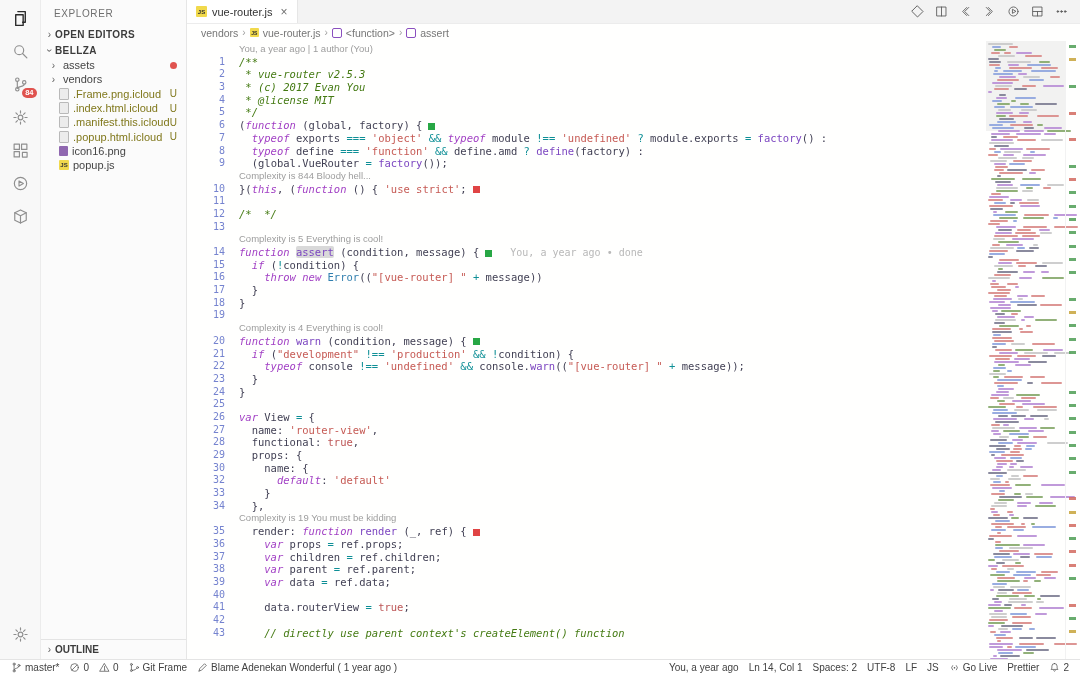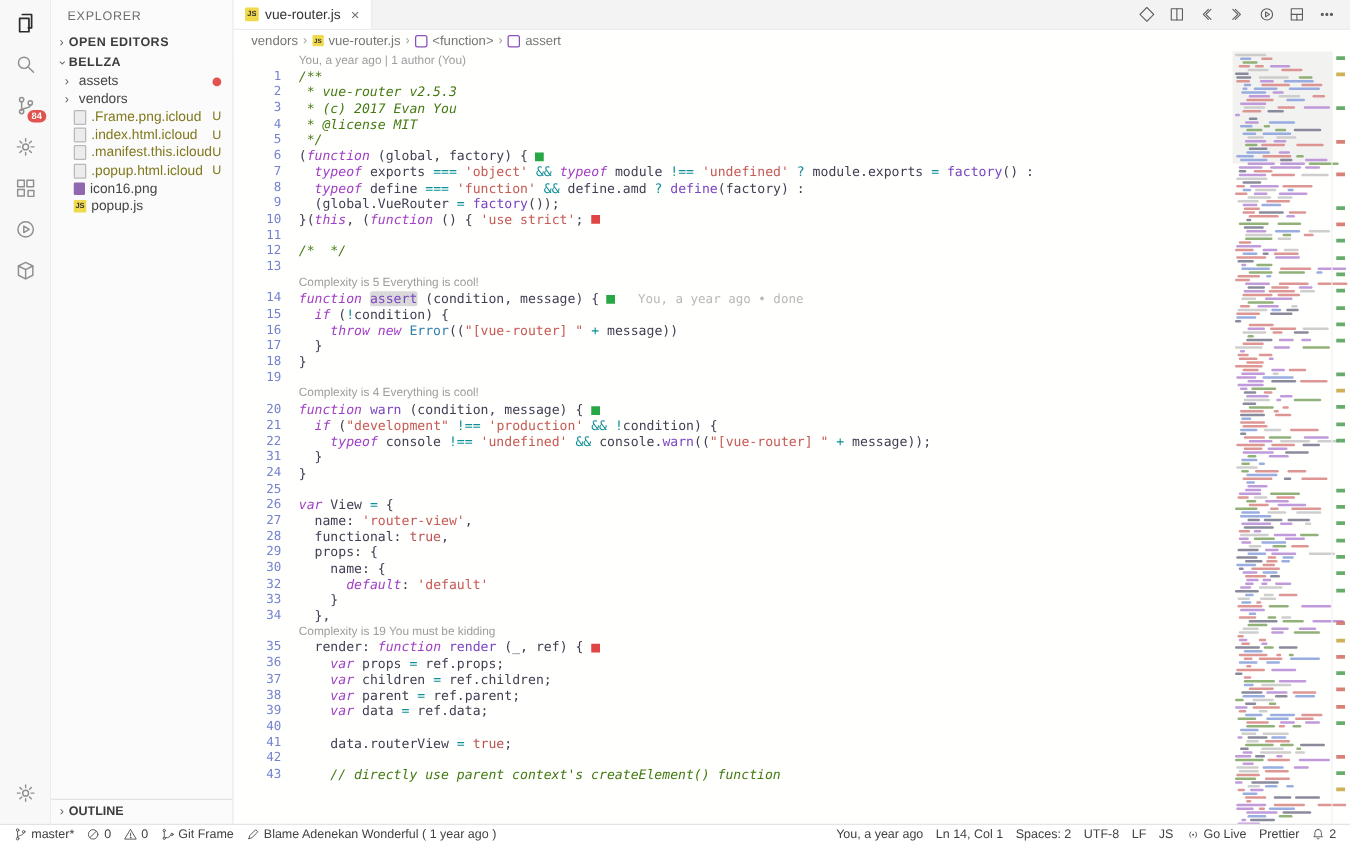--- a/index.html
+++ b/index.html
@@ -290,36 +290,37 @@
             <div class="row"><span class="ln"></span><span class="lens-text">You, a year ago | 1 author (You)</span></div>
             <div class="row"><span class="ln">1</span><span class="codetext"><span class="tok-comment">/**</span></span></div>
             <div class="row"><span class="ln">2</span><span class="codetext"><span class="tok-comment"> * vue-router v2.5.3</span></span></div>
             <div class="row"><span class="ln">3</span><span class="codetext"><span class="tok-comment"> * (c) 2017 Evan You</span></span></div>
             <div class="row"><span class="ln">4</span><span class="codetext"><span class="tok-comment"> * @license MIT</span></span></div>
             <div class="row"><span class="ln">5</span><span class="codetext"><span class="tok-comment"> */</span></span></div>
             <div class="row"><span class="ln">6</span><span class="codetext"><span class="tok-plain">(</span><span class="tok-keyword">function</span> <span class="tok-plain">(</span><span class="tok-plain">global</span><span class="tok-plain">,</span> <span class="tok-plain">factory</span><span class="tok-plain">)</span> <span class="tok-plain">{</span><span class="cmark green"></span></span></div>
             <div class="row"><span class="ln">7</span><span class="codetext">  <span class="tok-keyword">typeof</span> <span class="tok-plain">exports</span> <span class="tok-op">===</span> <span class="tok-string">'object'</span> <span class="tok-op">&amp;&amp;</span> <span class="tok-keyword">typeof</span> <span class="tok-plain">module</span> <span class="tok-op">!==</span> <span class="tok-string">'undefined'</span> <span class="tok-op">?</span> <span class="tok-plain">module</span><span class="tok-plain">.</span><span class="tok-plain">exports</span> <span class="tok-op">=</span> <span class="tok-func">factory</span><span class="tok-plain">(</span><span class="tok-plain">)</span> <span class="tok-plain">:</span></span></div>
             <div class="row"><span class="ln">8</span><span class="codetext">  <span class="tok-keyword">typeof</span> <span class="tok-plain">define</span> <span class="tok-op">===</span> <span class="tok-string">'function'</span> <span class="tok-op">&amp;&amp;</span> <span class="tok-plain">define</span><span class="tok-plain">.</span><span class="tok-plain">amd</span> <span class="tok-op">?</span> <span class="tok-func">define</span><span class="tok-plain">(</span><span class="tok-plain">factory</span><span class="tok-plain">)</span> <span class="tok-plain">:</span></span></div>
             <div class="row"><span class="ln">9</span><span class="codetext">  <span class="tok-plain">(</span><span class="tok-plain">global</span><span class="tok-plain">.</span><span class="tok-plain">VueRouter</span> <span class="tok-op">=</span> <span class="tok-func">factory</span><span class="tok-plain">(</span><span class="tok-plain">)</span><span class="tok-plain">)</span><span class="tok-plain">;</span></span></div>
+            <div class="row"><span class="ln"></span><span class="lens-text">Complexity is 844 Bloody hell...</span></div>
             <div class="row"><span class="ln">10</span><span class="codetext"><span class="tok-plain">}</span><span class="tok-plain">(</span><span class="tok-keyword">this</span><span class="tok-plain">,</span> <span class="tok-plain">(</span><span class="tok-keyword">function</span> <span class="tok-plain">(</span><span class="tok-plain">)</span> <span class="tok-plain">{</span> <span class="tok-string">'use strict'</span><span class="tok-plain">;</span><span class="cmark red"></span></span></div>
             <div class="row"><span class="ln">11</span><span class="codetext"></span></div>
             <div class="row"><span class="ln">12</span><span class="codetext"><span class="tok-comment">/*  */</span></span></div>
             <div class="row"><span class="ln">13</span><span class="codetext"></span></div>
             <div class="row"><span class="ln"></span><span class="lens-text">Complexity is 5 Everything is cool!</span></div>
             <div class="row"><span class="ln">14</span><span class="codetext"><span class="tok-keyword">function</span> <span class="tok-func occ">assert</span> <span class="tok-plain">(</span><span class="tok-plain">condition</span><span class="tok-plain">,</span> <span class="tok-plain">message</span><span class="tok-plain">)</span> <span class="tok-plain">{</span><span class="cmark green"></span><span class="ghost">You, a year ago • done</span></span></div>
             <div class="row"><span class="ln">15</span><span class="codetext">  <span class="tok-keyword">if</span> <span class="tok-plain">(</span><span class="tok-op">!</span><span class="tok-plain">condition</span><span class="tok-plain">)</span> <span class="tok-plain">{</span></span></div>
             <div class="row"><span class="ln">16</span><span class="codetext">    <span class="tok-keyword">throw</span> <span class="tok-keyword">new</span> <span class="tok-class">Error</span><span class="tok-plain">(</span><span class="tok-plain">(</span><span class="tok-string">"[vue-router] "</span> <span class="tok-op">+</span> <span class="tok-plain">message</span><span class="tok-plain">)</span><span class="tok-plain">)</span></span></div>
             <div class="row"><span class="ln">17</span><span class="codetext">  <span class="tok-plain">}</span></span></div>
             <div class="row"><span class="ln">18</span><span class="codetext"><span class="tok-plain">}</span></span></div>
             <div class="row"><span class="ln">19</span><span class="codetext"></span></div>
             <div class="row"><span class="ln"></span><span class="lens-text">Complexity is 4 Everything is cool!</span></div>
             <div class="row"><span class="ln">20</span><span class="codetext"><span class="tok-keyword">function</span> <span class="tok-func">warn</span> <span class="tok-plain">(</span><span class="tok-plain">condition</span><span class="tok-plain">,</span> <span class="tok-plain">message</span><span class="tok-plain">)</span> <span class="tok-plain">{</span><span class="cmark green"></span></span></div>
             <div class="row"><span class="ln">21</span><span class="codetext">  <span class="tok-keyword">if</span> <span class="tok-plain">(</span><span class="tok-string">"development"</span> <span class="tok-op">!==</span> <span class="tok-string">'production'</span> <span class="tok-op">&amp;&amp;</span> <span class="tok-op">!</span><span class="tok-plain">condition</span><span class="tok-plain">)</span> <span class="tok-plain">{</span></span></div>
             <div class="row"><span class="ln">22</span><span class="codetext">    <span class="tok-keyword">typeof</span> <span class="tok-plain">console</span> <span class="tok-op">!==</span> <span class="tok-string">'undefined'</span> <span class="tok-op">&amp;&amp;</span> <span class="tok-plain">console</span><span class="tok-plain">.</span><span class="tok-func">warn</span><span class="tok-plain">(</span><span class="tok-plain">(</span><span class="tok-string">"[vue-router] "</span> <span class="tok-op">+</span> <span class="tok-plain">message</span><span class="tok-plain">)</span><span class="tok-plain">)</span><span class="tok-plain">;</span></span></div>
-            <div class="row"><span class="ln">31</span><span class="codetext">  <span class="tok-plain">}</span></span></div>
+            <div class="row"><span class="ln">23</span><span class="codetext">  <span class="tok-plain">}</span></span></div>
             <div class="row"><span class="ln">24</span><span class="codetext"><span class="tok-plain">}</span></span></div>
             <div class="row"><span class="ln">25</span><span class="codetext"></span></div>
             <div class="row"><span class="ln">26</span><span class="codetext"><span class="tok-keyword">var</span> <span class="tok-plain">View</span> <span class="tok-op">=</span> <span class="tok-plain">{</span></span></div>
             <div class="row"><span class="ln">27</span><span class="codetext">  <span class="tok-plain">name</span><span class="tok-plain">:</span> <span class="tok-string">'router-view'</span><span class="tok-plain">,</span></span></div>
             <div class="row"><span class="ln">28</span><span class="codetext">  <span class="tok-plain">functional</span><span class="tok-plain">:</span> <span class="tok-bool">true</span><span class="tok-plain">,</span></span></div>
             <div class="row"><span class="ln">29</span><span class="codetext">  <span class="tok-plain">props</span><span class="tok-plain">:</span> <span class="tok-plain">{</span></span></div>
             <div class="row"><span class="ln">30</span><span class="codetext">    <span class="tok-plain">name</span><span class="tok-plain">:</span> <span class="tok-plain">{</span></span></div>
             <div class="row"><span class="ln">32</span><span class="codetext">      <span class="tok-keyword">default</span><span class="tok-plain">:</span> <span class="tok-string">'default'</span></span></div>
             <div class="row"><span class="ln">33</span><span class="codetext">    <span class="tok-plain">}</span></span></div>
             <div class="row"><span class="ln">34</span><span class="codetext">  <span class="tok-plain">}</span><span class="tok-plain">,</span></span></div>

